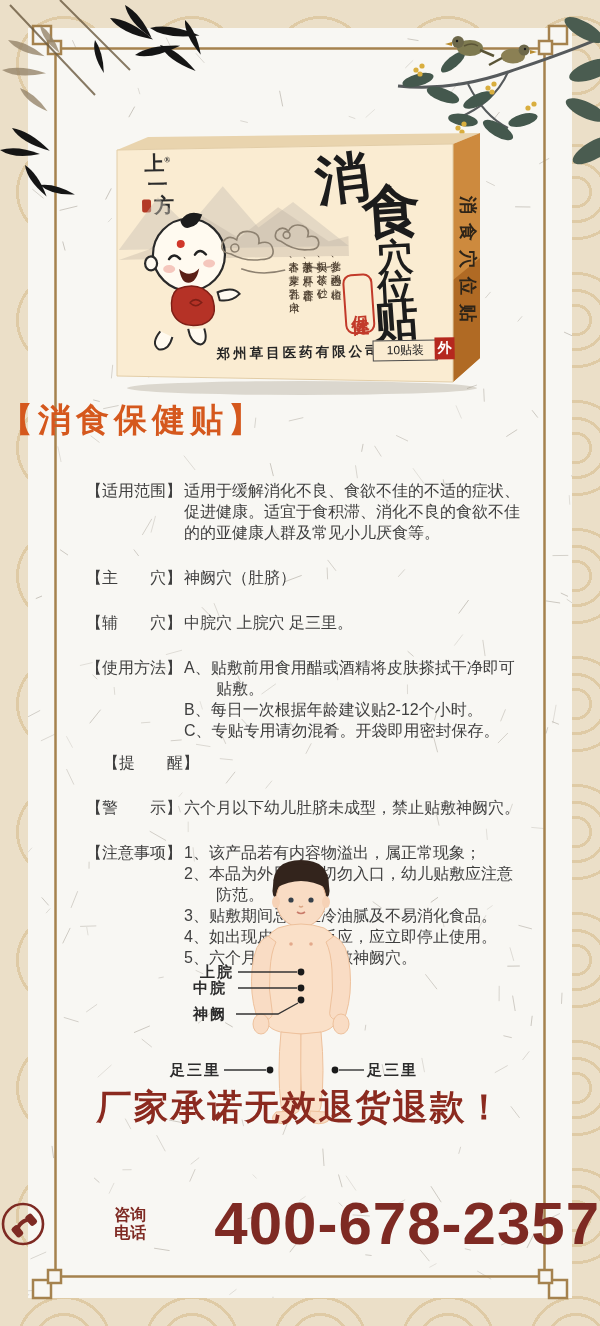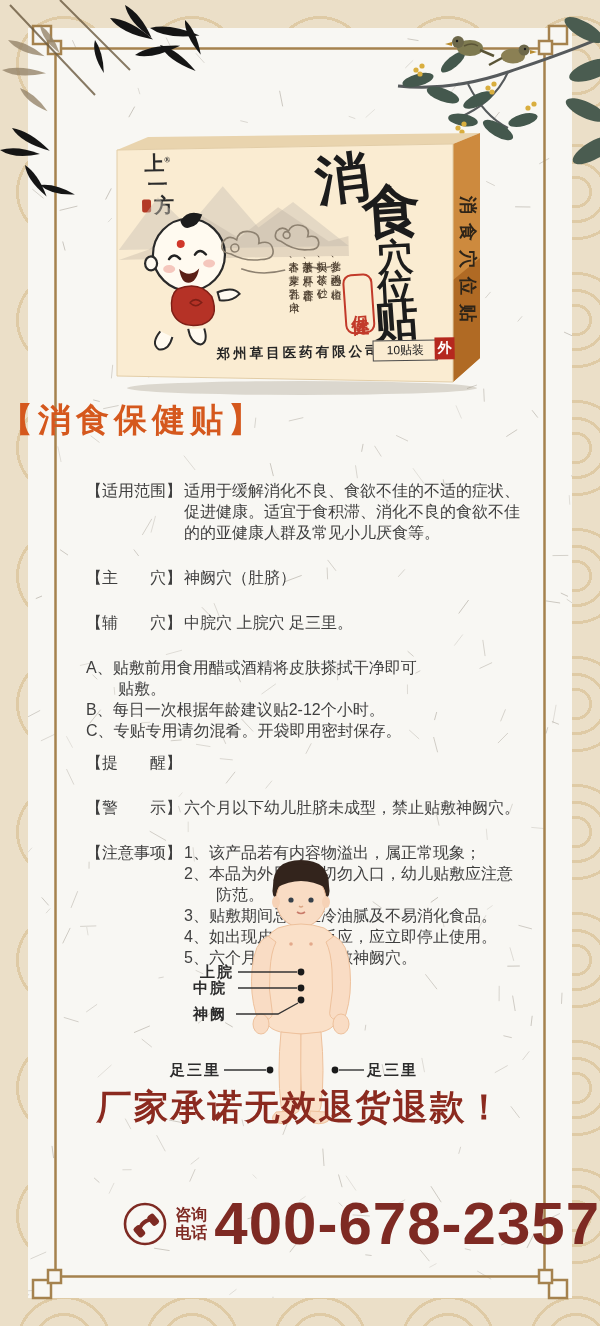--- a/index.html
+++ b/index.html
@@ -43,30 +43,30 @@
     font-size:18px;font-weight:700;letter-spacing:9px;color:#2e2418;
     font-family:"Liberation Serif","DejaVu Serif",serif;}
 
   
   .page-title{position:absolute;left:0;top:398px;width:100%;text-align:left;
     font-size:33px;font-weight:800;letter-spacing:5px;color:#d5581d;}
   .info{position:absolute;left:86px;top:456px;width:438px;}
   .sec{display:flex;font-size:16px;line-height:21px;color:#3f3f3f;margin-top:24px;}
   .sec-label{flex:0 0 98px;white-space:pre;}
   .sec-content{flex:1;white-space:pre-line;}
-  .gap{margin-top:11px;}
+  .gap{margin-top:11px;margin-left:17px;}
 
   
   .anatomy{position:absolute;left:148px;top:856px;}
 
   
   .guarantee{position:absolute;left:0;top:1084px;width:100%;text-align:center;
     font-size:35px;font-weight:800;letter-spacing:2px;color:#8b2a1f;}
   .phone-row{position:absolute;left:0;top:1194px;width:100%;display:flex;
-    align-items:center;justify-content:flex-end;gap:7px;color:#7e2a23;}
+    align-items:center;justify-content:space-between;gap:7px;color:#7e2a23;}
   .phone-label{font-size:16px;font-weight:800;line-height:18px;white-space:pre-line;text-align:center;}
   .phone-number{font-size:60px;font-weight:800;letter-spacing:1px;line-height:1;}
 </style>
 </head>
 <body>
 
 <div class="page">
 
   <div class="paper">
     <svg id="speckles" width="544" height="1270" viewBox="0 0 544 1270">
@@ -485,20 +485,21 @@
     </div>
     <div class="sec">
       <div class="sec-label">【主　　穴】</div>
       <div class="sec-content">神阙穴（肚脐）</div>
     </div>
     <div class="sec">
       <div class="sec-label">【辅　　穴】</div>
       <div class="sec-content">中脘穴 上脘穴 足三里。</div>
     </div>
     <div class="sec">
+      <div class="sec-label">【使用方法】</div>
       <div class="sec-content">A、贴敷前用食用醋或酒精将皮肤搽拭干净即可
 　　贴敷。
 B、每日一次根据年龄建议贴2-12个小时。
 C、专贴专用请勿混肴。开袋即用密封保存。</div>
     </div>
     <div class="sec gap">
       <div class="sec-label">【提　　醒】</div>
     </div>
     <div class="sec">
       <div class="sec-label">【警　　示】</div>

